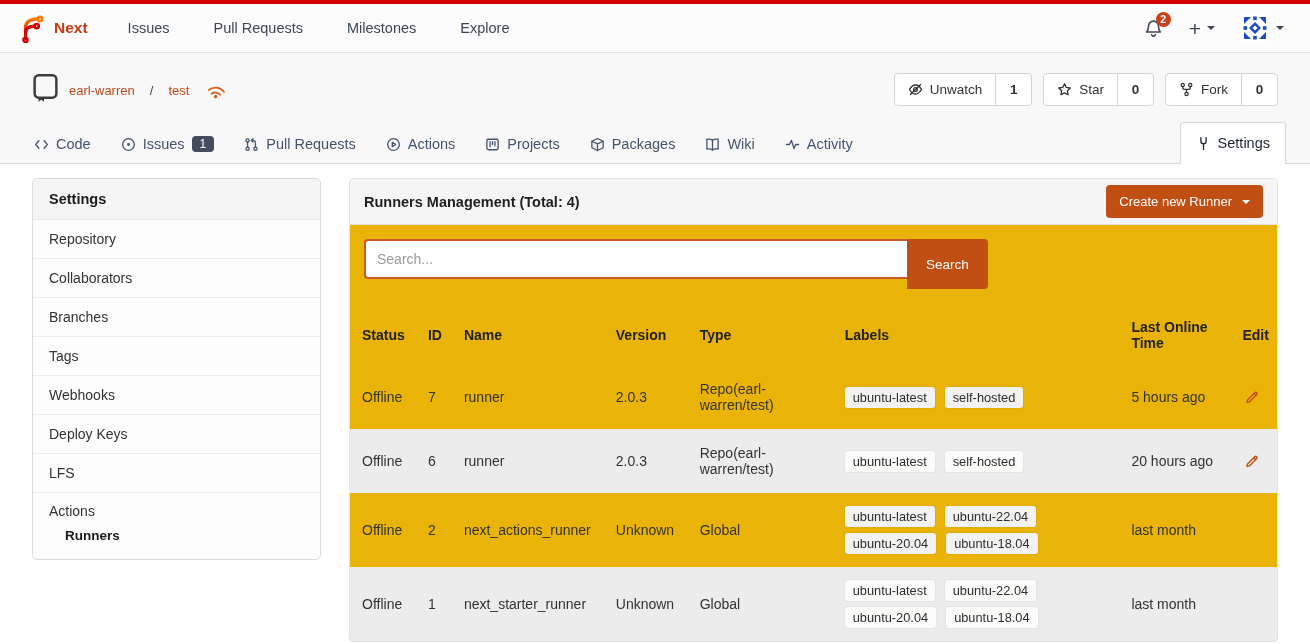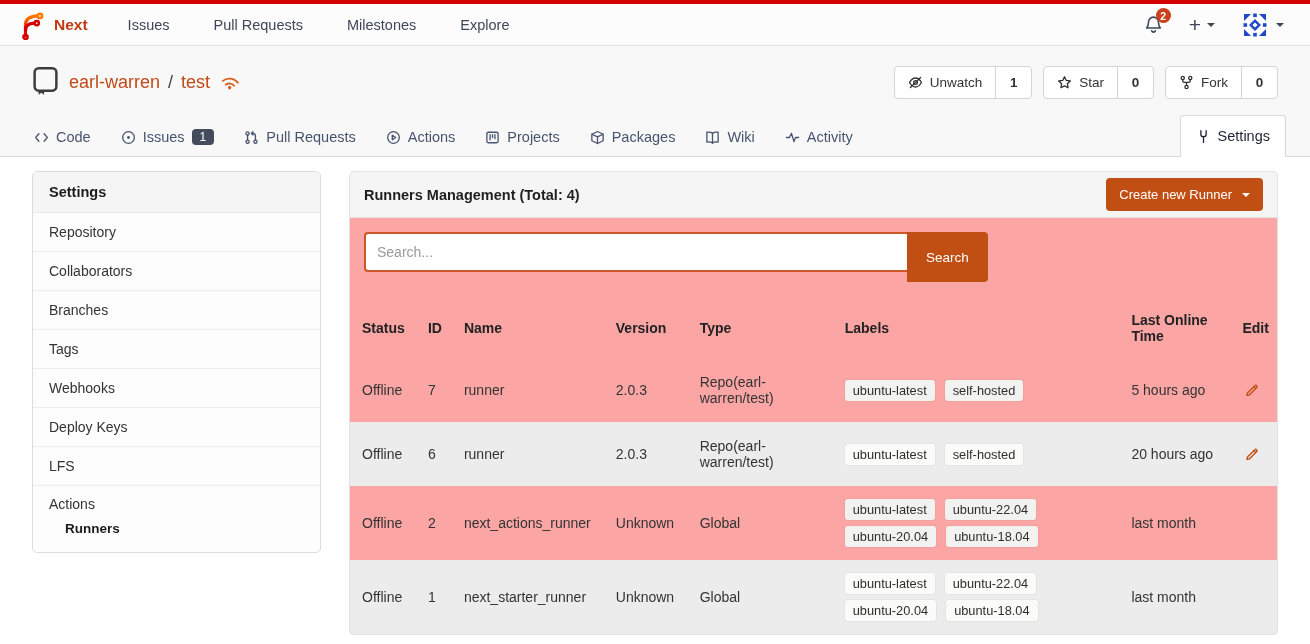--- a/index.html
+++ b/index.html
@@ -1,41 +1,41 @@
 <!DOCTYPE html>
 <html><head>
 <meta charset="utf-8">
 <style>
   * { margin:0; padding:0; box-sizing:border-box; }
   html,body { width:1310px; height:644px; background:#fff; font-family:"Liberation Sans", sans-serif; color:#333; overflow:hidden; }
   .page { width:1310px; height:644px; background:#fff; }
 
   
   .red-bar { height:4px; background:#d40000; }
-  .navbar { height:42px; background:#fcfcfc; border-bottom:1px solid #e2e2e2; display:flex; align-items:center; padding:0 26px 0 18px; }
+  .navbar { height:49px; background:#fcfcfc; border-bottom:1px solid #e2e2e2; display:flex; align-items:center; padding:0 26px 0 18px; }
   .logo { width:28px; height:30px; display:inline-flex; margin-right:8px; cursor:pointer; }
   .brand { font-weight:bold; font-size:15.5px; color:#c03a12; margin-right:40px; text-decoration:none; cursor:pointer; }
   .nav-links { display:flex; align-items:center; gap:44px; }
   .nav-link { font-size:14.5px; color:#3d4757; text-decoration:none; cursor:pointer; }
   .nav-right { margin-left:auto; display:flex; align-items:center; gap:26px; }
   .bell-wrap { position:relative; display:inline-flex; cursor:pointer; }
   .bell-wrap svg { width:19px; height:19px; stroke:#3d4757; fill:none; stroke-width:1.3; stroke-linecap:round; stroke-linejoin:round; }
   .bell-badge { position:absolute; top:-7px; right:-8px; background:#c9401a; color:#fff; font-size:10.5px; font-weight:bold; min-width:15px; height:15px; border-radius:8px; display:flex; align-items:center; justify-content:center; padding:0 3px; }
   .plus-wrap { display:inline-flex; align-items:center; gap:6px; cursor:pointer; color:#3d4757; }
   .plus-glyph { font-size:21px; line-height:1; font-weight:400; }
   .caret { width:0; height:0; border-left:4px solid transparent; border-right:4px solid transparent; border-top:4.5px solid #3d4757; display:inline-block; }
   .avatar-wrap { display:inline-flex; align-items:center; gap:7px; cursor:pointer; }
   .avatar { width:28px; height:28px; border-radius:3px; overflow:hidden; display:inline-flex; }
 
   
   .secondary { background:#f8f8f8; }
   .repo-header { display:flex; align-items:center; justify-content:space-between; padding:20px 32px 14px 32px; }
   .repo-title { display:flex; align-items:center; gap:10px; }
   .repo-icon svg { width:27px; height:29px; stroke:#3c3c3c; fill:none; stroke-width:1.7; stroke-linejoin:round; }
-  .repo-name { font-size:18px; display:flex; align-items:flex-start; gap:8px; }
+  .repo-name { font-size:13px; display:flex; align-items:flex-end; gap:15px; }
   .repo-link { color:#bf4a18; text-decoration:none; cursor:pointer; }
   .repo-sep { color:#444; }
   .rss-icon { display:inline-flex; margin-left:4px; transform:rotate(-38deg); cursor:pointer; }
   .rss-icon svg { width:17px; height:17px; stroke:#d8601e; fill:none; stroke-width:1.7; stroke-linecap:round; }
   .rss-icon .fill { fill:#d8601e; stroke:none; }
   .repo-actions { display:flex; gap:11px; }
   .btn-group { display:flex; background:#fff; border:1px solid #d4d4d4; border-radius:4px; overflow:hidden; height:33px; font-size:13.5px; color:#333; cursor:pointer; }
   .btn-main { display:flex; align-items:center; gap:7px; padding:0 13px; }
   .btn-main svg { width:15px; height:15px; stroke:#333; fill:none; stroke-width:1.4; stroke-linecap:round; stroke-linejoin:round; }
   .btn-count { display:flex; align-items:center; justify-content:center; min-width:36px; border-left:1px solid #d4d4d4; font-weight:600; }
@@ -58,21 +58,21 @@
   .side-group-label { font-size:14px; color:#333; cursor:pointer; }
   .side-sub { margin:9px 0 0 16px; display:flex; flex-direction:column; gap:8px; }
   .side-sub-item { font-size:13.5px; color:#8a8a8a; cursor:pointer; }
   .side-sub-item.active { color:#1a1a1a; font-weight:bold; }
 
   .panel { flex:1; align-self:flex-start; }
   .panel-header { background:#f5f5f5; border:1px solid #e2e2e2; border-radius:5px 5px 0 0; display:flex; align-items:center; justify-content:space-between; padding:6px 14px; min-height:44px; }
   .panel-title { font-weight:bold; font-size:14.5px; color:#1f1f1f; }
   .create-btn { background:#c14e13; color:#fff; border:none; border-radius:4px; font-size:13px; padding:9px 13px; display:flex; align-items:center; gap:10px; cursor:pointer; font-family:inherit; }
   .create-btn .caret { border-top-color:#fff; }
-  .panel-body { border:1px solid #e2e2e2; border-top:none; border-radius:0 0 5px 5px; background:#fca5a5; overflow:hidden; }
+  .panel-body { border:1px solid #e2e2e2; border-top:none; border-radius:0 0 5px 5px; background:#eab308; overflow:hidden; }
   .search-row { padding:14px 14px 16px 14px; display:flex; }
   .search-input { width:543px; height:40px; border:2px solid #c9592a; border-right:none; border-radius:4px 0 0 4px; padding:0 11px; font-size:14px; color:#333; outline:none; font-family:inherit; }
   .search-input::placeholder { color:#9a9a9a; }
   .search-btn { height:50px; background:#c14e13; color:#fff; border:none; border-radius:0 4px 4px 0; font-size:13.5px; padding:0 19px; cursor:pointer; font-family:inherit; }
 
   table.runners { width:100%; border-collapse:collapse; font-size:14px; color:#333; }
   .c-status{width:66px} .c-id{width:36px} .c-name{width:152px} .c-version{width:84px} .c-type{width:146px} .c-labels{width:290px} .c-time{width:112px} .c-edit{width:44px}
   .runners th { text-align:left; font-size:14px; font-weight:bold; color:#222; padding:14px 8px 14px 12px; vertical-align:middle; }
   .runners td { padding:13px 8px 13px 12px; vertical-align:middle; }
   .runners tbody tr { height:64px; }

